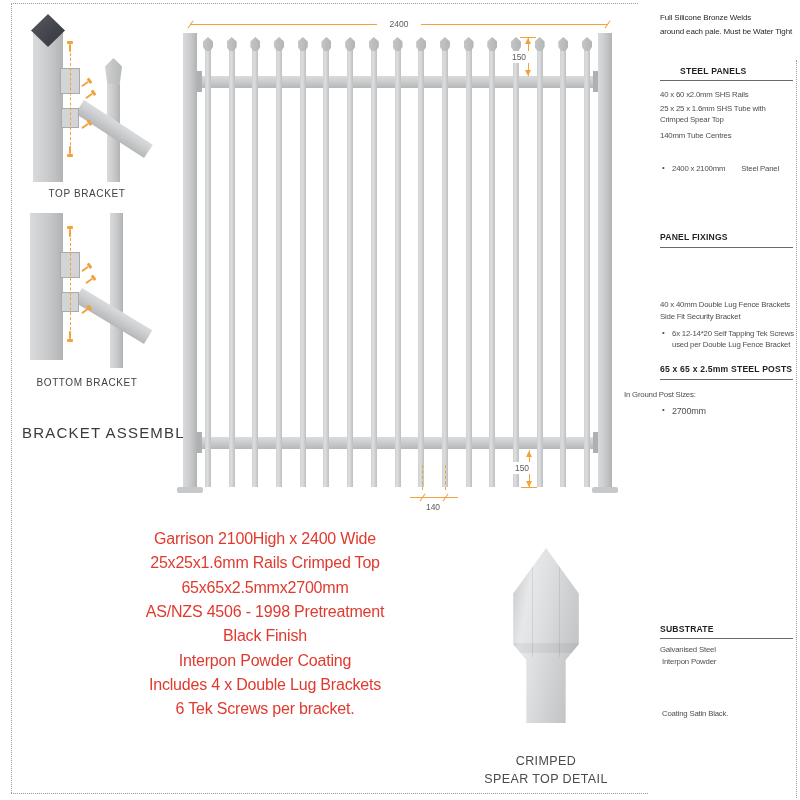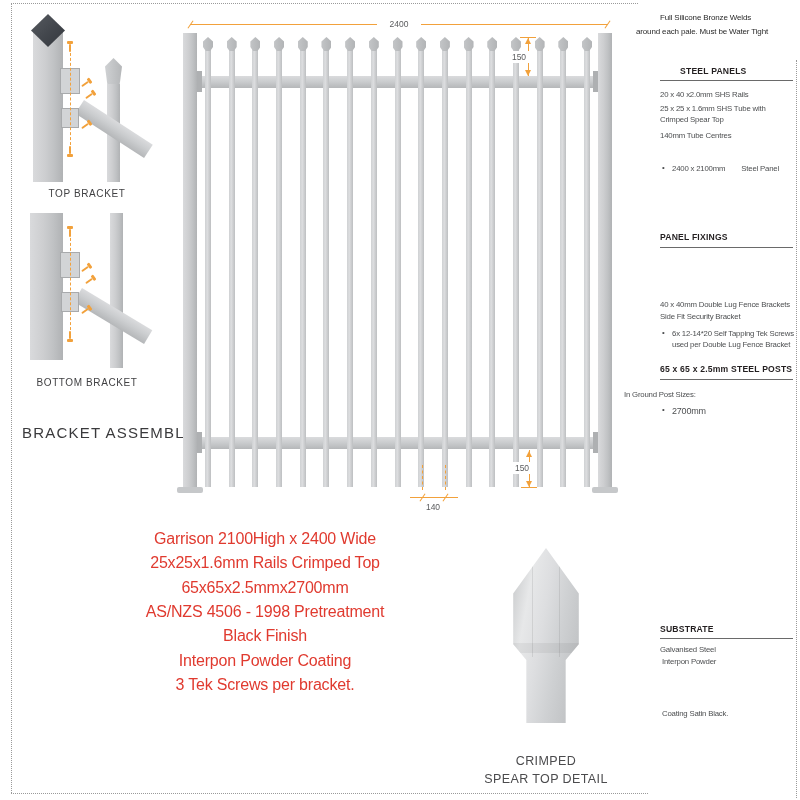--- a/index.html
+++ b/index.html
@@ -185,25 +185,25 @@
 
     <div class="dashv" style="left:422px;top:465px;height:25px;"></div>
     <div class="dashv" style="left:445px;top:465px;height:25px;"></div>
     <div class="dimline-h" style="left:410px;top:497px;width:48px;"></div>
     <div class="tick" style="left:418px;top:497px;"></div>
     <div class="tick" style="left:441px;top:497px;"></div>
     <div class="dimtext" style="left:419px;top:501px;width:28px;background:transparent;">140</div>
   </div>
 
   <div class="note" style="left:660px;top:13px;">Full Silicone Bronze Welds</div>
-  <div class="note" style="left:636px;top:27px;">around each pale. Must be Water Tight</div>
+  <div class="note" style="left:660px;top:27px;">around each pale. Must be Water Tight</div>
 
   <div class="h" style="left:660px;top:66px;margin-left:20px;">STEEL PANELS</div>
   <div class="rule" style="left:660px;top:80px;"></div>
-  <div class="bl" style="left:660px;top:90px;">20 x 40 x2.0mm SHS Rails</div>
+  <div class="bl" style="left:660px;top:90px;">40 x 60 x2.0mm SHS Rails</div>
   <div class="bl" style="left:660px;top:104px;">25 x 25 x 1.6mm SHS Tube with</div>
   <div class="bl" style="left:660px;top:115px;">Crimped Spear Top</div>
   <div class="bl" style="left:660px;top:131px;">140mm Tube Centres</div>
   <div class="bullet" style="left:662px;top:163px;">•</div>
   <div class="bl" style="left:672px;top:164px;">
     <span>2400 x 2100mm</span><span style="margin-left:16px;">Steel Panel</span>
   </div>
 
   <div class="h" style="left:660px;top:232px;">PANEL FIXINGS</div>
   <div class="rule" style="left:660px;top:247px;"></div>
@@ -225,21 +225,22 @@
   <div class="bl" style="left:662px;top:657px;">Interpon Powder</div>
   <div class="bl" style="left:662px;top:669px;margin-top:40px;">Coating Satin Black.</div>
 
   <div class="abs" style="left:70px;top:527px;width:390px;">
     <div class="redline">Garrison 2100High x 2400 Wide</div>
     <div class="redline">25x25x1.6mm Rails Crimped Top</div>
     <div class="redline">65x65x2.5mmx2700mm</div>
     <div class="redline">AS/NZS 4506 - 1998 Pretreatment</div>
     <div class="redline">Black Finish</div>
     <div class="redline">Interpon Powder Coating</div>
-    <div class="redline">3 Tek Screws per bracket.</div>
+    <div class="redline">Includes 4 x Double Lug Brackets</div>
+    <div class="redline">6 Tek Screws per bracket.</div>
   </div>
 
   <div class="spear-big">
     <div class="facet1"></div>
     <div class="facet2"></div>
     <div class="shoulder"></div>
   </div>
   <div class="detail-label" style="left:481px;top:754px;width:130px;">CRIMPED</div>
   <div class="detail-label" style="left:471px;top:772px;width:150px;">SPEAR TOP DETAIL</div>
 

